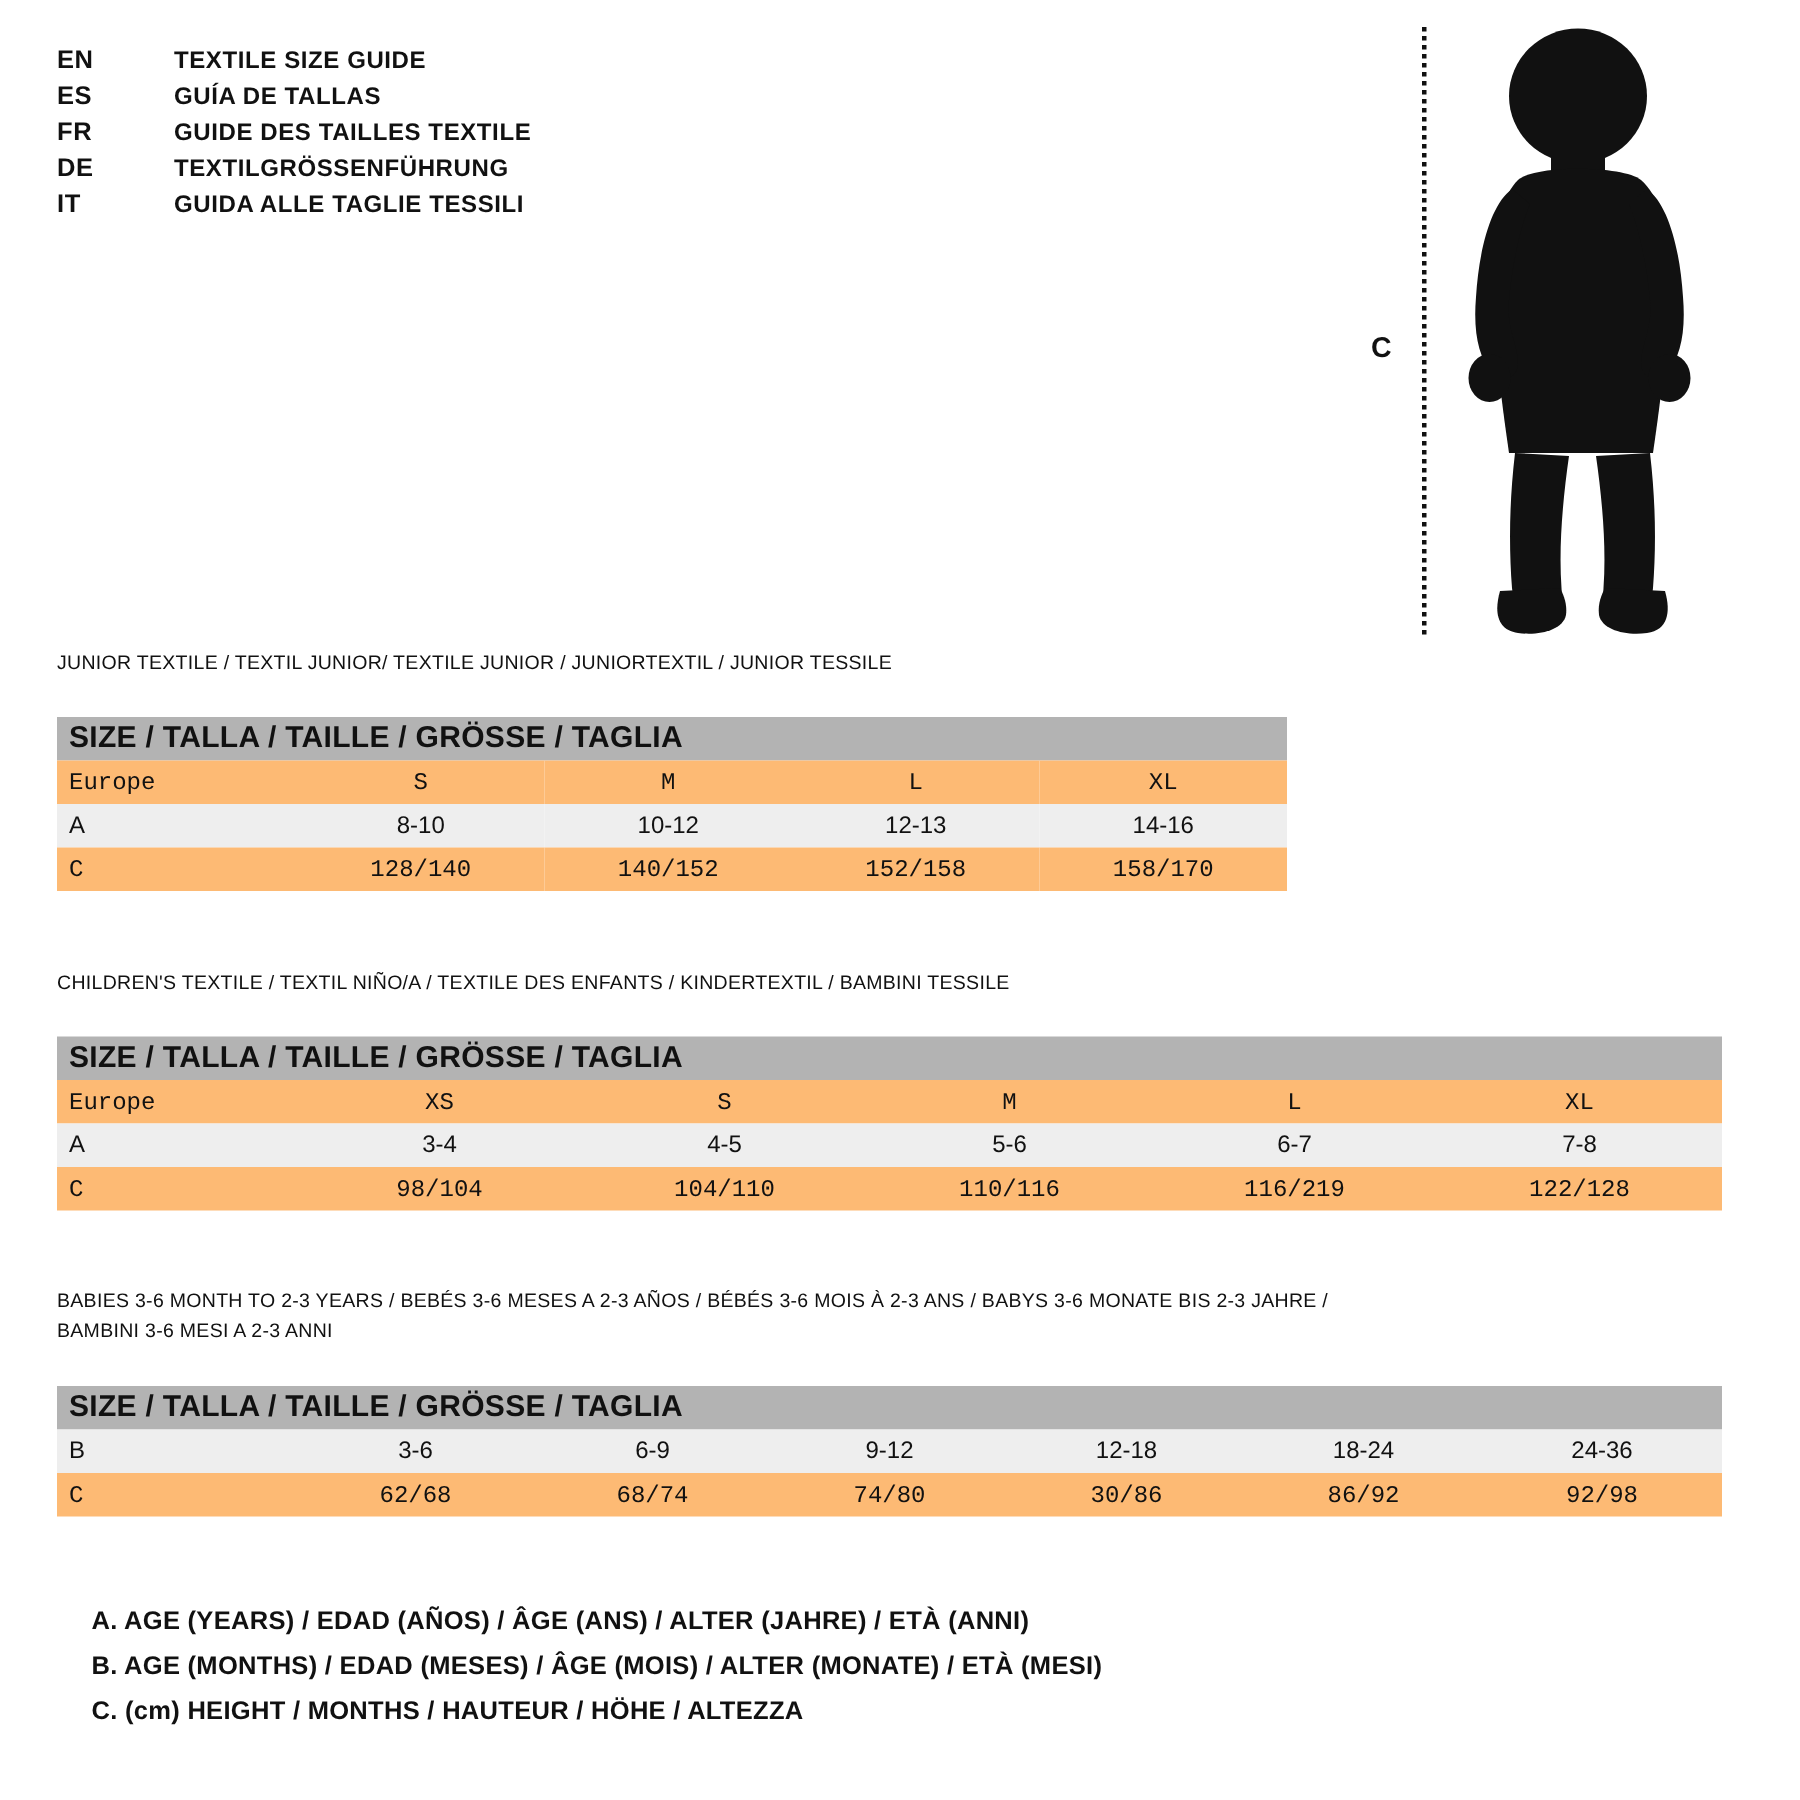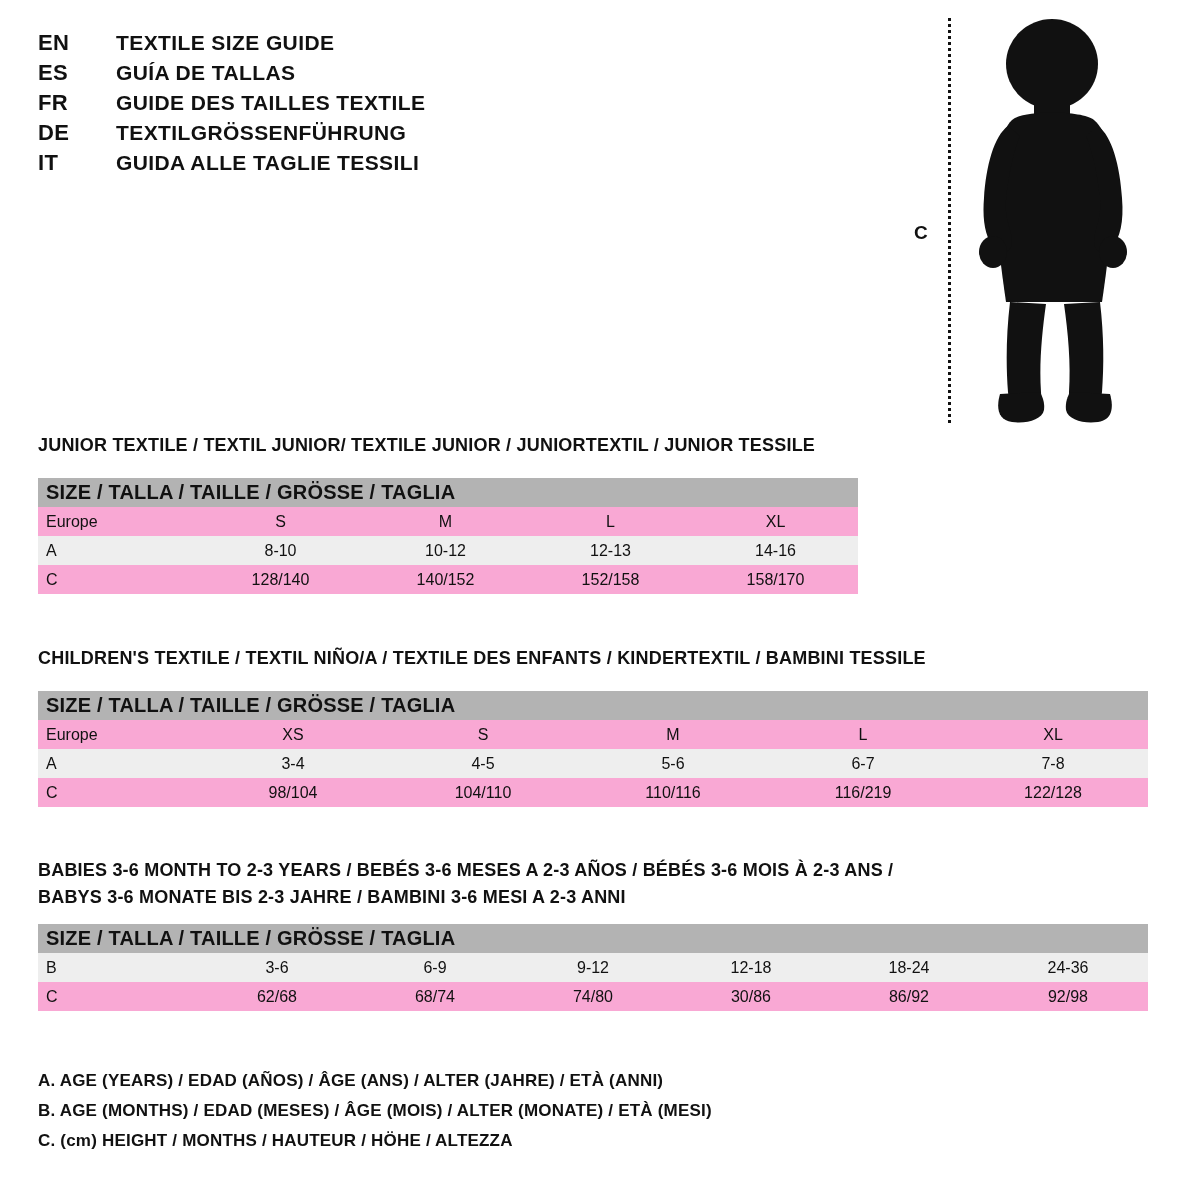--- a/index.html
+++ b/index.html
@@ -28,27 +28,27 @@
     left: 38px;
     width: 600px;
   }
   .lang-row {
     display: flex;
     align-items: baseline;
     margin-bottom: 4px;
   }
   .lang-code {
     width: 78px;
-    font-size: 22px;
+    font-size: 17px;
     font-weight: 700;
     letter-spacing: 0.4px;
     color: #111;
   }
   .lang-text {
-    font-size: 21px;
+    font-size: 16px;
     font-weight: 700;
     letter-spacing: 0.4px;
     color: #111;
     text-transform: uppercase;
   }
 
   
   .figure-area {
     position: absolute;
     top: 10px;
@@ -77,22 +77,22 @@
     left: 60px;
     top: 6px;
     width: 190px;
     height: 410px;
   }
 
   
   .section-title {
     position: absolute;
     left: 38px;
-    font-size: 18px;
-    font-weight: 700;
+    font-size: 13px;
+    font-weight: 400;
     letter-spacing: 0.2px;
     color: #111;
     text-transform: uppercase;
     line-height: 1.5;
     width: 1120px;
   }
 
   
   table.size-table {
     position: absolute;
@@ -106,21 +106,21 @@
     vertical-align: middle;
   }
   .band {
     background: #b3b3b3;
     font-weight: 700;
     font-size: 20px;
     letter-spacing: 0.2px;
     padding-left: 8px !important;
     text-transform: uppercase;
   }
-  .row-white { background: #f9a8d4; }
+  .row-white { background: #fdba74; font-family: Liberation Mono, monospace; }
   .row-grey  { background: #eeeeee; }
   .cell-label {
     padding-left: 8px !important;
     text-align: left;
     font-weight: 400;
   }
   .cell-val {
     text-align: center;
     font-weight: 400;
   }
@@ -312,19 +312,19 @@
         <td class="cell-val">62/68</td>
         <td class="cell-val">68/74</td>
         <td class="cell-val">74/80</td>
         <td class="cell-val">30/86</td>
         <td class="cell-val">86/92</td>
         <td class="cell-val">92/98</td>
       </tr>
     </tbody>
   </table>
 
-  <div class="legend" style="top:1066px;">
+  <div class="legend" style="top:1066px;margin-left:23px;">
     <div>A. AGE (YEARS) / EDAD (AÑOS) / ÂGE (ANS) / ALTER (JAHRE) / ETÀ (ANNI)</div>
     <div>B. AGE (MONTHS) / EDAD (MESES) / ÂGE (MOIS) / ALTER (MONATE) / ETÀ (MESI)</div>
     <div class="mixed">C. (cm) HEIGHT / MONTHS / HAUTEUR / HÖHE / ALTEZZA</div>
   </div>
 
 </div>
 
 </body></html>

